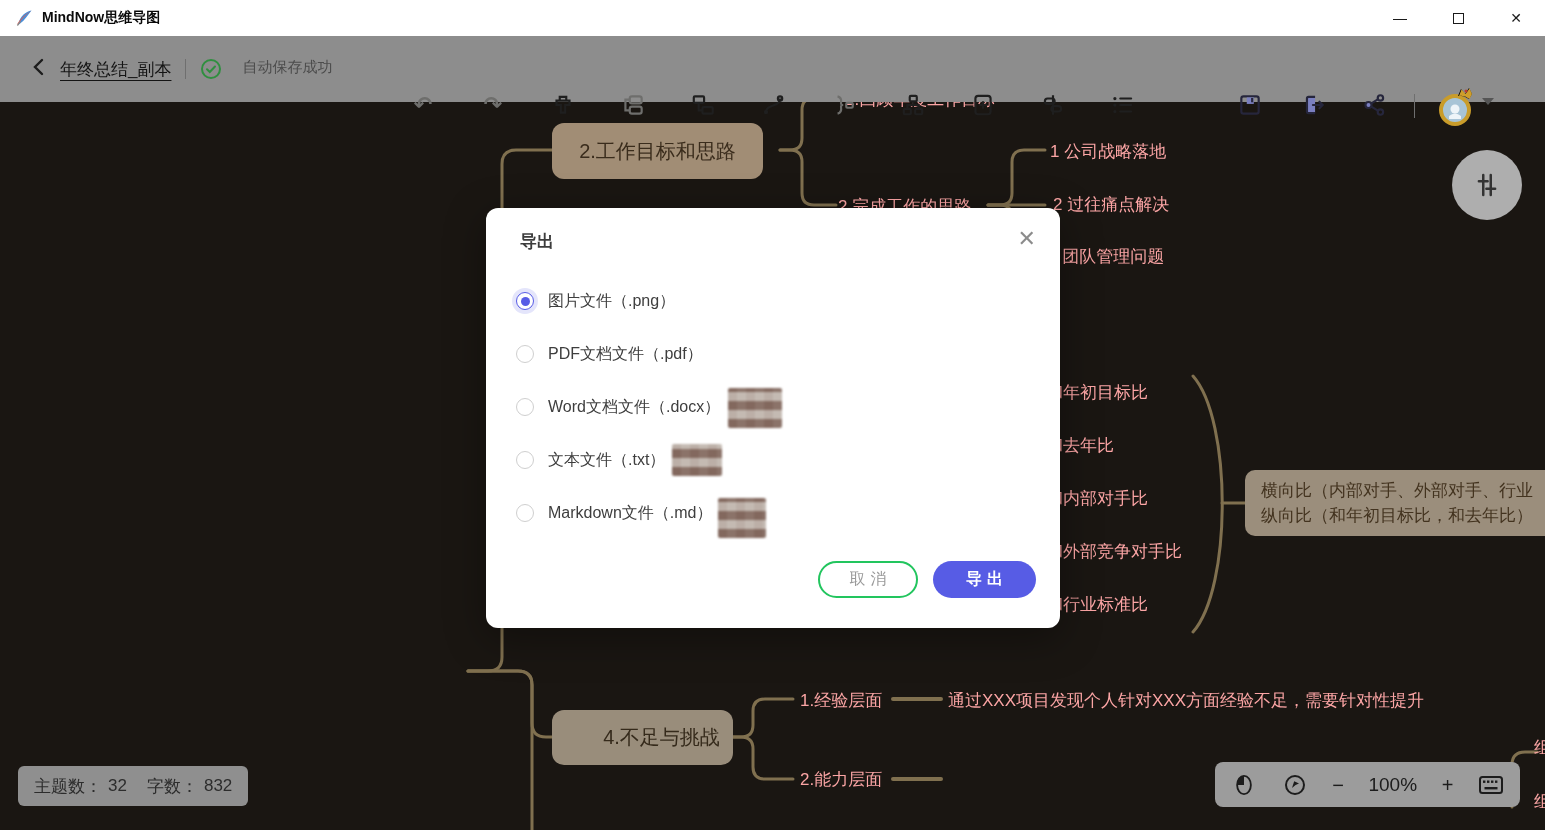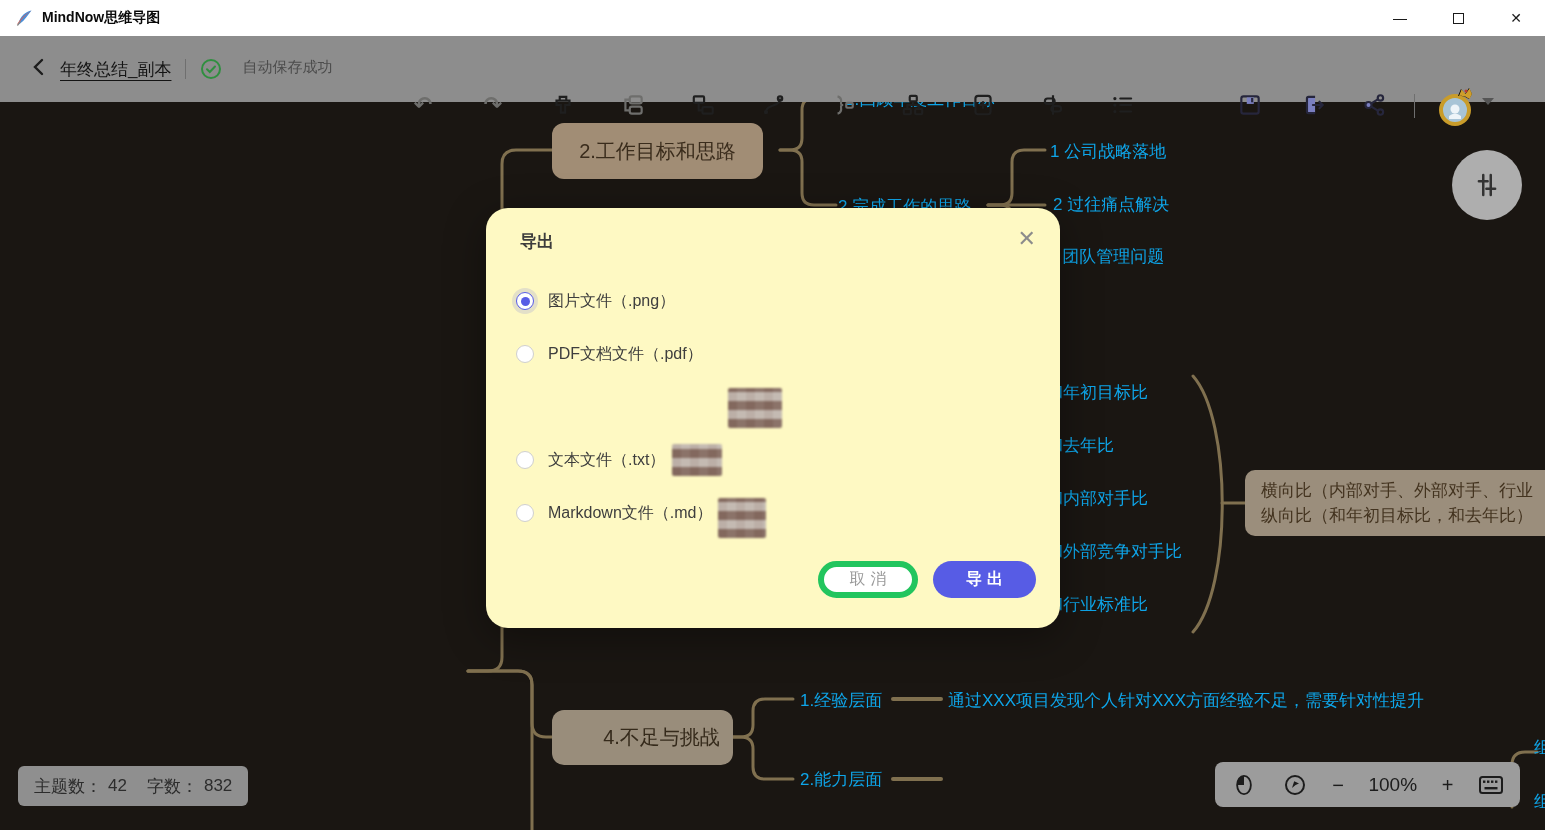--- a/index.html
+++ b/index.html
@@ -26,50 +26,50 @@
   .tb-ic svg { width:26px; height:26px; }
   .tb-ic.txtic { font-size:22px; color:#1f1f1f; font-weight:bold; }
   .dis { color:#6e6e6c !important; }
   .tb-rdiv { position:absolute; left:1414px; top:58px; width:1px; height:24px; background:#6f6f6f; }
   .avatar { position:absolute; left:1436px; top:48px; width:40px; height:44px; cursor:pointer; }
   .caret { position:absolute; left:1482px; top:62px; width:0; height:0; border-left:6px solid transparent; border-right:6px solid transparent; border-top:7px solid #555; cursor:pointer; }
 
   
   .links { position:absolute; left:0; top:0; z-index:1; }
   .mnode { position:absolute; display:flex; align-items:center; justify-content:center; border-radius:12px; z-index:2; cursor:pointer; }
-  .mtxt { position:absolute; color:#0ea5e9; font-size:17px; white-space:nowrap; z-index:2; cursor:pointer; }
+  .mtxt { position:absolute; color:#fca5a5; font-size:17px; white-space:nowrap; z-index:2; cursor:pointer; }
   .node-goals { left:552px; top:123px; width:211px; height:56px; background:#a18d75; color:#3a2c1c; font-size:20px; }
   .node-root { left:222px; top:632px; width:246px; height:78px; background:#8a6c49; color:#4e3115; font-size:25px; font-weight:bold; border:2px solid #17120c; box-shadow:0 0 0 3px #3f82ac; border-radius:10px; }
   .node-chal { left:552px; top:710px; width:181px; height:55px; background:#998d7b; color:#352a1b; font-size:20px;padding-left:38px; }
   .node-sum  { left:1245px; top:470px; width:330px; height:66px; background:#9b8e7c; color:#43331f; font-size:17px; border-radius:10px; flex-direction:column; align-items:flex-start; justify-content:center; padding:0 16px; line-height:1.5; white-space:nowrap; }
 
   
   .statsbar { position:absolute; left:18px; top:766px; height:40px; background:#8f8f8f; border-radius:6px; display:flex; align-items:center; padding:0 16px; gap:6px; z-index:5; font-size:17px; color:#2c2c2c; }
   .zoombar { position:absolute; left:1215px; top:762px; width:305px; height:45px; background:#9c9c9c; border-radius:8px; display:flex; align-items:center; justify-content:space-between; padding:0 16px; z-index:5; }
   .zb-ic { width:26px; height:26px; display:flex; align-items:center; justify-content:center; cursor:pointer; }
   .zb-sign { font-size:20px; color:#1c1c1c; cursor:pointer; line-height:1; }
   .zb-zoom { font-size:19px; color:#1c1c1c; }
   .fab { position:absolute; left:1452px; top:150px; width:70px; height:70px; border-radius:50%; background:#aeaeae; display:flex; align-items:center; justify-content:center; z-index:5; cursor:pointer; }
 
   
-  .dialog { position:absolute; left:486px; top:208px; width:574px; height:420px; background:#fef9c3; border-radius:22px; box-shadow:0 10px 40px rgba(0,0,0,.35); z-index:15; }
+  .dialog { position:absolute; left:486px; top:208px; width:574px; height:420px; background:#ffffff; border-radius:12px; box-shadow:0 10px 40px rgba(0,0,0,.35); z-index:15; }
   .dlg-title { position:absolute; left:34px; top:22px; font-size:17px; font-weight:bold; color:#3c3c3c; }
   .dlg-close { position:absolute; right:24px; top:20px; font-size:22px; color:#8c8c8c; cursor:pointer; line-height:1; }
   .opt { position:absolute; left:30px; height:26px; display:flex; align-items:center; gap:14px; cursor:pointer;text-align:right; }
   .radio { width:18px; height:18px; border-radius:50%; border:1px solid #cfcfcf; background:#fff; flex:0 0 18px; position:relative; }
   .radio.sel { border:1.5px solid #575ce6; box-shadow:0 0 0 4px rgba(87,92,230,.16); }
   .radio.sel::after { content:""; position:absolute; left:50%; top:50%; width:9px; height:9px; margin:-4.5px 0 0 -4.5px; border-radius:50%; background:#575ce6; }
   .opt-label { font-size:16px; color:#3e3e3e; }
   .mosaic { position:absolute; border-radius:2px; filter:blur(1.2px);
     background-image:
       repeating-linear-gradient(0deg, rgba(129,102,92,.85) 0 9px, rgba(196,186,178,.85) 9px 18px),
       repeating-linear-gradient(90deg, #8d7468 0 9px, #c7beb6 9px 18px);
   }
   .btn { position:absolute; top:353px; height:37px; border-radius:19px; display:flex; align-items:center; justify-content:center; font-size:16px; letter-spacing:5px; padding-left:5px; cursor:pointer; }
-  .btn-cancel { left:332px; width:100px; background:#fff; border:6px solid #22c55e; color:#9a9a9a; }
+  .btn-cancel { left:332px; width:100px; background:#fff; border:2px solid #22c55e; color:#9a9a9a; }
   .btn-export { left:447px; width:103px; background:#575ce5; color:#ffffff; font-weight:bold; }
 </style>
 </head>
 <body>
 
 <div class="stage">
 
   <svg class="links" width="1545" height="830">
     <g fill="none" stroke="#80704f" stroke-width="3" stroke-linecap="round">
       <path d="M468 671 h20 q14 0 14 -14 V164 q0 -14 14 -14 h36"></path>
@@ -117,21 +117,21 @@
     <svg width="30" height="30" viewBox="0 0 24 24">
       <g stroke="#333" stroke-width="2" fill="none" stroke-linecap="round">
         <path d="M9 4 v16 M15 4 v16"></path>
         <path d="M5.5 9 h7 M11.5 15 h7"></path>
       </g>
     </svg>
   </div>
 
   <div class="statsbar">
     <span>主题数：</span>
-      <span>42</span>
+      <span>32</span>
     <span style="width:8px"></span>
     <span>字数：</span>
       <span>832</span>
   </div>
 
   <div class="zoombar">
     <span class="zb-ic">
       <svg width="22" height="24" viewBox="0 0 24 26">
           <ellipse cx="12" cy="13" rx="7.5" ry="10" fill="none" stroke="#1c1c1c" stroke-width="2"></ellipse>
           <path d="M12 3 a7.5 10 0 0 0 -7.5 10 h7.5 z" fill="#1c1c1c"></path>
@@ -303,20 +303,24 @@
     <div class="dlg-close">✕</div>
 
     <div class="opt" style="top:80px">
       <span class="radio sel"></span>
       <span class="opt-label">图片文件（.png）</span>
     </div>
     <div class="opt" style="top:133px">
       <span class="radio"></span>
       <span class="opt-label">PDF文档文件（.pdf）</span>
     </div>
+    <div class="opt" style="top:186px">
+      <span class="radio"></span>
+      <span class="opt-label">Word文档文件（.docx）</span>
+    </div>
     <div class="opt" style="top:239px">
       <span class="radio"></span>
       <span class="opt-label">文本文件（.txt）</span>
     </div>
     <div class="opt" style="top:292px">
       <span class="radio"></span>
       <span class="opt-label">Markdown文件（.md）</span>
     </div>
 
     <span class="mosaic" style="left:242px; top:180px; width:54px; height:40px;"></span>

